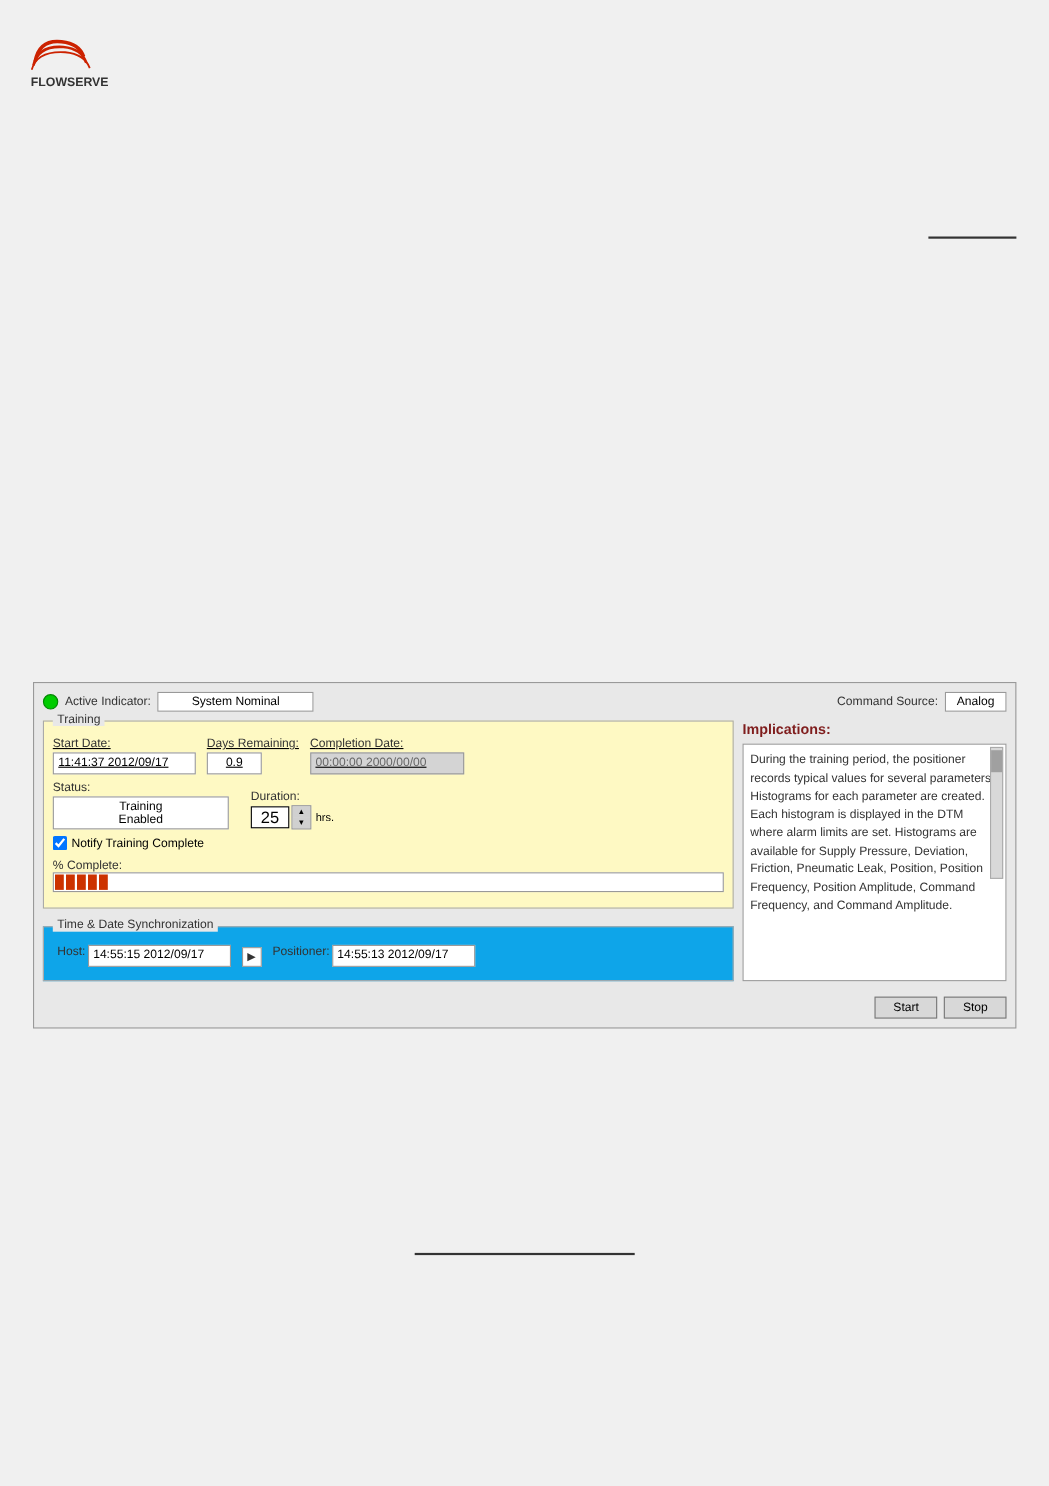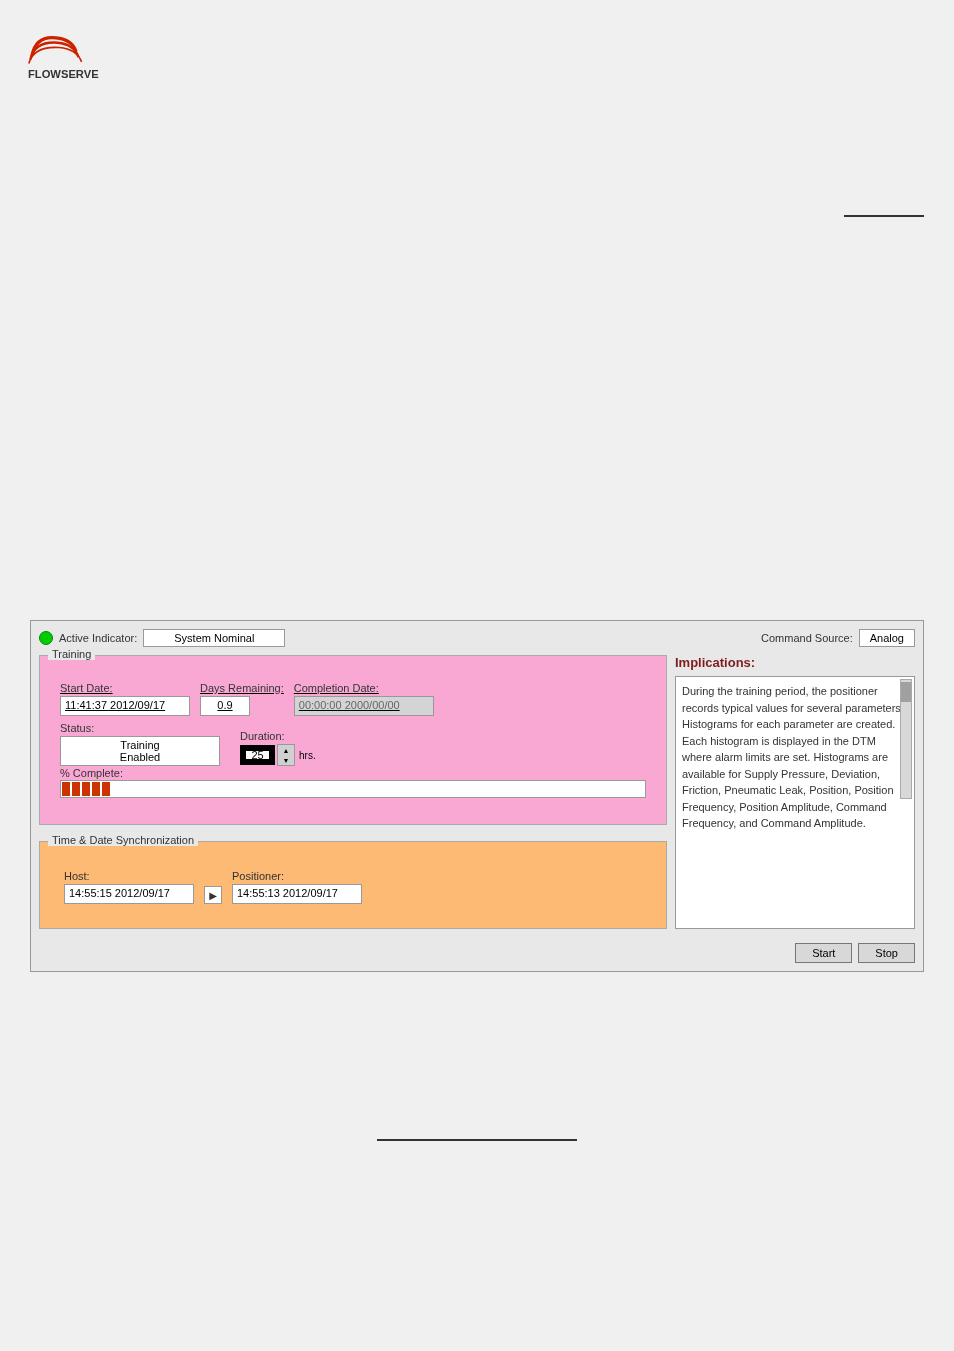--- a/index.html
+++ b/index.html
@@ -107,22 +107,22 @@
     
     .content-row {
       display: flex;
       gap: 8px;
     }
 
     
     .training-section {
       flex: 1;
       border: 1px solid #aaa;
-      padding: 20px;
-      background: #f9a8d4;
+      padding: 8px;
+      background: #fef9c3;
       position: relative;
     }
 
     .training-title {
       position: absolute;
       top: -8px;
       left: 8px;
       background: #e8e8e8;
       padding: 0 4px;
       font-size: 11px;
@@ -197,23 +197,23 @@
     }
 
     .duration-input-row {
       display: flex;
       align-items: center;
       gap: 2px;
     }
 
     .duration-input {
       background: white;
-      border: 6px solid #000000;
+      border: 1px solid #000000;
       padding: 2px 4px;
-      font-size: 11px;
+      font-size: 15px;
       width: 35px;
       height: 20px;
       text-align: center;
     }
 
     .spinner-buttons {
       display: flex;
       flex-direction: column;
       border: 1px solid #999;
       background: #d8d8d8;
@@ -275,24 +275,24 @@
     .progress-segment {
       width: 8px;
       height: 14px;
       background: #cc3300;
       margin: 0 1px;
     }
 
     
     .time-sync-section {
       border: 1px solid #aaa;
-      padding: 24px;
+      padding: 12px;
       margin-top: 8px;
       position: relative;
-      background: #fdba74;
+      background: #0ea5e9;
     }
 
     .time-sync-title {
       position: absolute;
       top: -8px;
       left: 8px;
       background: #e8e8e8;
       padding: 0 4px;
       font-size: 11px;
       color: #333;
@@ -300,21 +300,20 @@
 
     .time-sync-content {
       margin-top: 4px;
       display: flex;
       gap: 10px;
       align-items: flex-end;
     }
 
     .sync-group {
       display: flex;
-      flex-direction: column;
       gap: 2px;
       justify-content: flex-end;
     }
 
     .sync-value-row {
       display: flex;
       align-items: center;
       gap: 4px;
     }
 
@@ -486,20 +485,24 @@
                   <input class="duration-input" type="text" value="25" style="">
                   <div class="spinner-buttons">
                     <button class="spinner-btn">▲</button>
                     <button class="spinner-btn">▼</button>
                   </div>
                   <span class="hrs-label">hrs.</span>
                 </div>
               </div>
             </div>
 
+            <div class="notify-row" style="margin-top:6px;">
+              <input type="checkbox" class="notify-checkbox" checked="" style="">
+              <span class="notify-label">Notify Training Complete</span>
+            </div>
 
             <div class="percent-complete-section">
               <span class="field-label">% Complete:</span>
               <div class="progress-bar-container">
                 <div class="progress-bar-fill">
                   <div class="progress-segment"></div>
                   <div class="progress-segment"></div>
                   <div class="progress-segment"></div>
                   <div class="progress-segment"></div>
                   <div class="progress-segment"></div>

